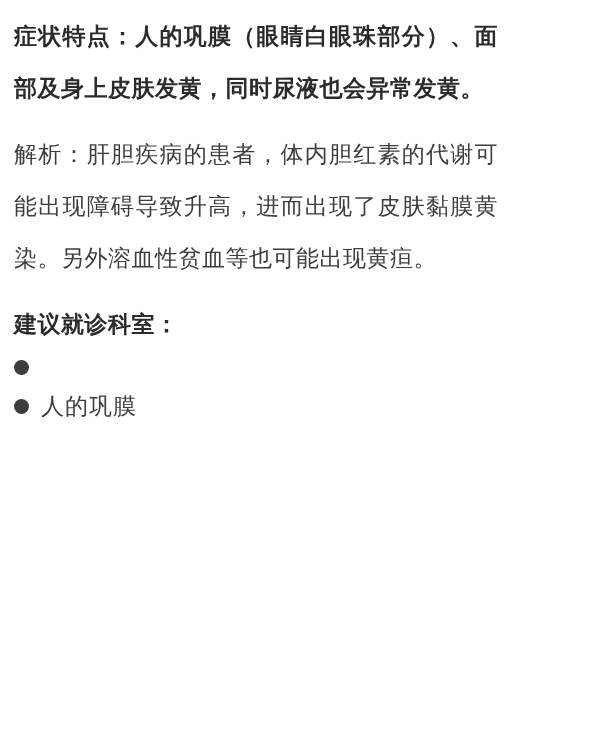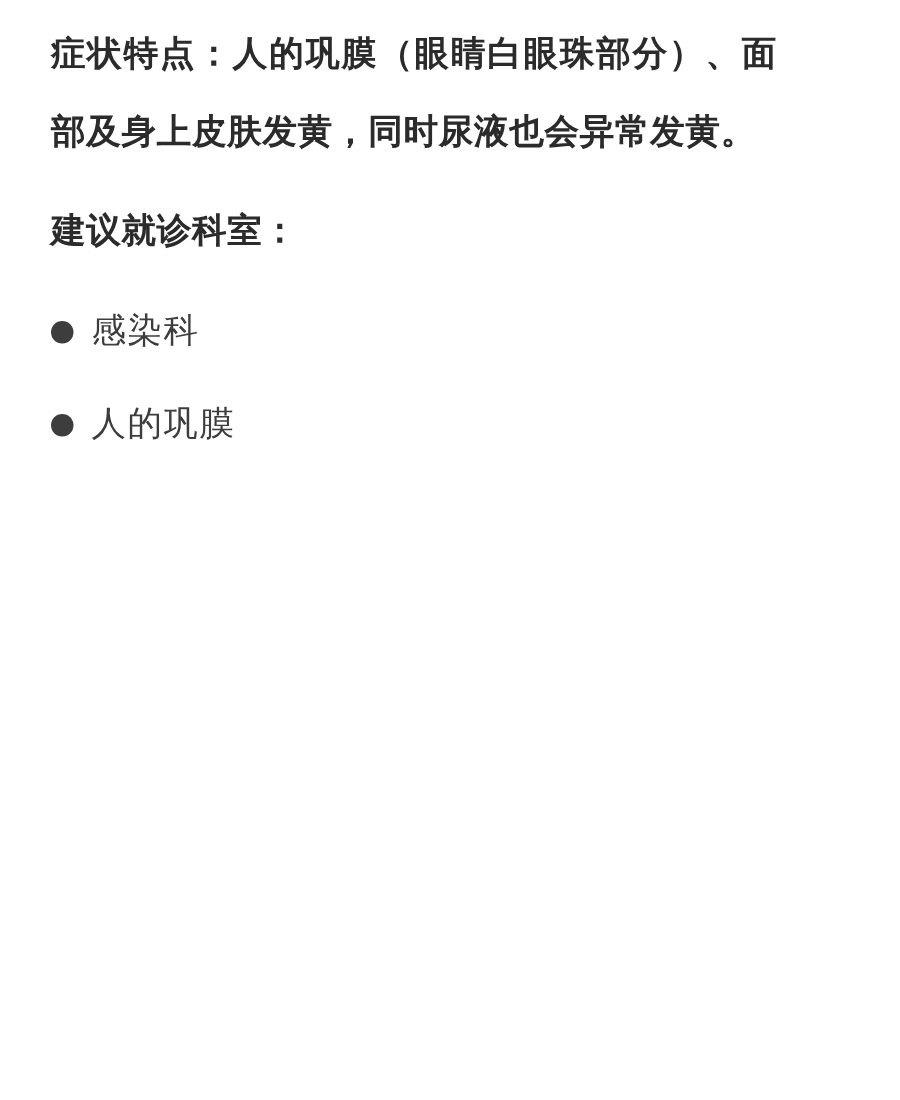--- a/index.html
+++ b/index.html
@@ -11,21 +11,20 @@
     width: 600px;
     height: 733px;
     overflow: hidden;
     font-family: "DejaVu Sans", "Liberation Sans", sans-serif;
     color: #3b3b3b;
   }
   .article {
     box-sizing: border-box;
     width: 516px;
     padding: 10px 18px 0 14px;
-    margin-left: 20px;
   }
   .para {
     margin: 0 0 14px 0;
     font-size: 23px;
     line-height: 52px;
     letter-spacing: 0.5px;
     text-align: justify;
     color: #3d3d3d;
   }
   .para.bold {
@@ -59,27 +58,27 @@
     letter-spacing: 1px;
   }
 </style>
 </head>
 <body>
 
 <div class="article">
 
   <p class="para bold">症状特点：人的巩膜（眼睛白眼珠部分）、面部及身上皮肤发黄，同时尿液也会异常发黄。</p>
 
+  <p class="para">解析：肝胆疾病的患者，体内胆红素的代谢可能出现障碍导致升高，进而出现了皮肤黏膜黄染。另外溶血性贫血等也可能出现黄疸。</p>
 
   <p class="para bold tight">建议就诊科室：</p>
 
   <ul class="bullet-list">
     <li class="bullet-item">
       <span class="bullet-dot"></span>
-      <span class="bullet-label">感染科</span>
     </li>
     <li class="bullet-item">
       <span class="bullet-dot"></span>
       <span class="bullet-label">人的巩膜</span>
     </li>
   </ul>
 
 </div>
 
 </body></html>

